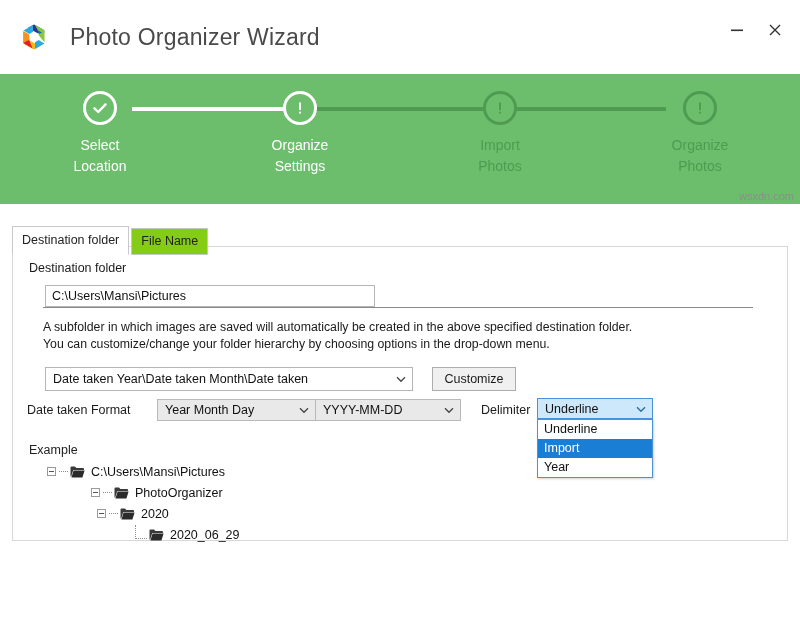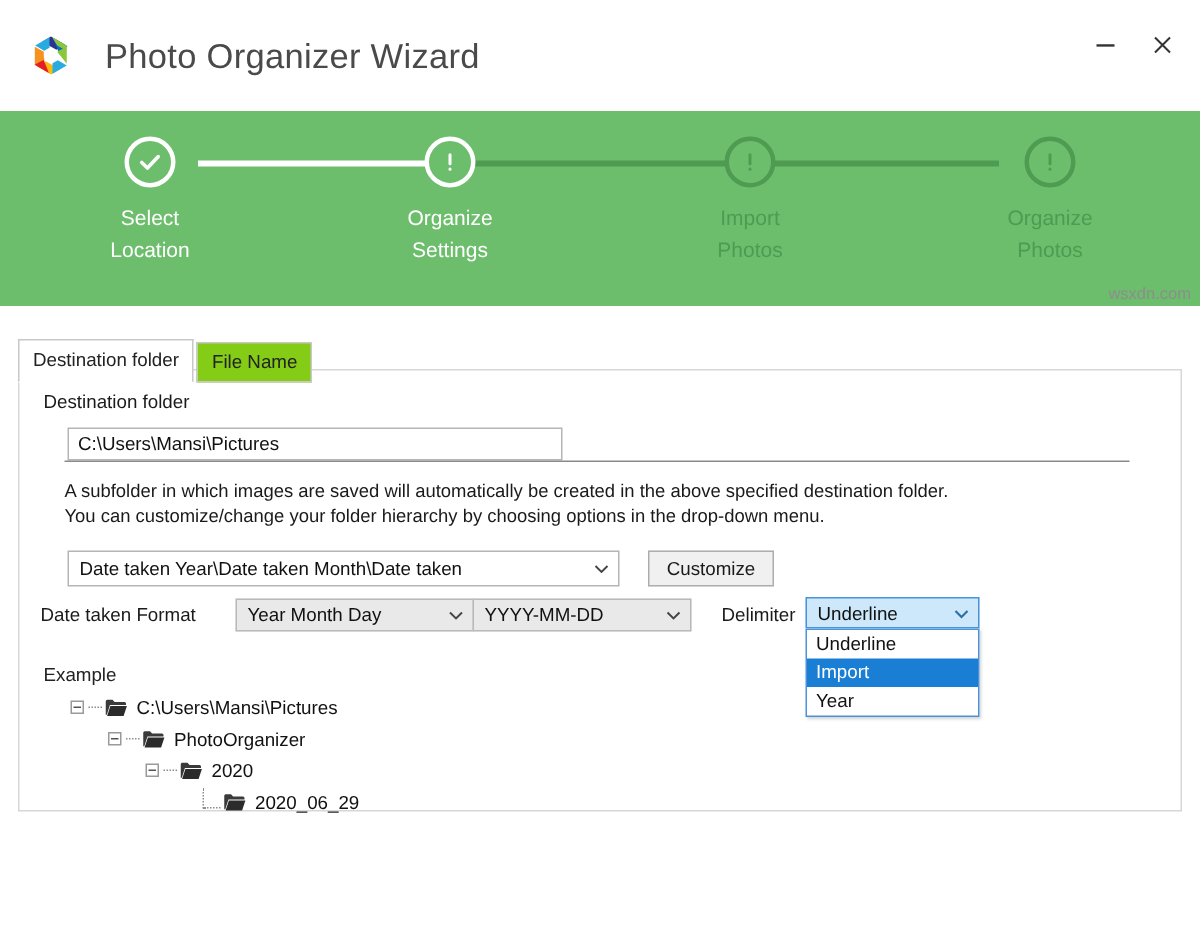--- a/index.html
+++ b/index.html
@@ -430,21 +430,21 @@
         <span class="tdash"></span>
         <span class="folder">
           <svg width="15" height="12" viewBox="0 0 15 12">
             <path d="M0.5 1.5 A1 1 0 0 1 1.5 0.5 L5 0.5 L6.4 2 L13 2 A1 1 0 0 1 14 3 L14 4 L3.3 4 L1.2 10.5 L0.5 10.5 Z" fill="#3a3a3a"></path>
             <path d="M3.6 4.6 L14.6 4.6 L12.4 11.4 L1.4 11.4 Z" fill="#2b2b2b"></path>
           </svg>
         </span>
         <span class="tlabel">C:\Users\Mansi\Pictures</span>
       </div>
 
-      <div class="tnode" style="margin-left:43px;">
+      <div class="tnode" style="margin-left:62px;">
         <span class="tbox"></span>
         <span class="tdash"></span>
         <span class="folder">
           <svg width="15" height="12" viewBox="0 0 15 12">
             <path d="M0.5 1.5 A1 1 0 0 1 1.5 0.5 L5 0.5 L6.4 2 L13 2 A1 1 0 0 1 14 3 L14 4 L3.3 4 L1.2 10.5 L0.5 10.5 Z" fill="#3a3a3a"></path>
             <path d="M3.6 4.6 L14.6 4.6 L12.4 11.4 L1.4 11.4 Z" fill="#2b2b2b"></path>
           </svg>
         </span>
         <span class="tlabel">PhotoOrganizer</span>
       </div>

